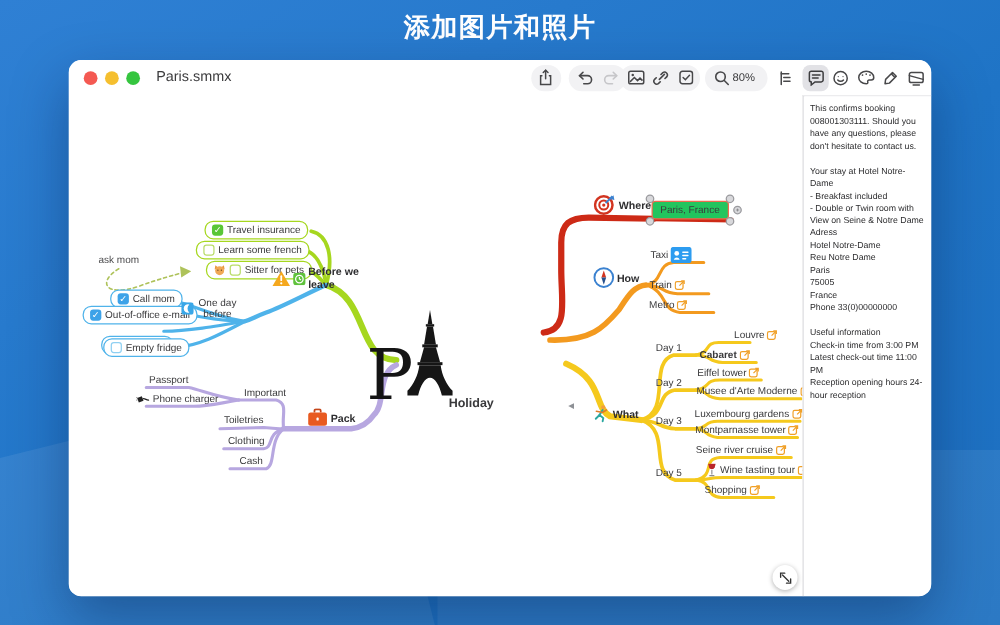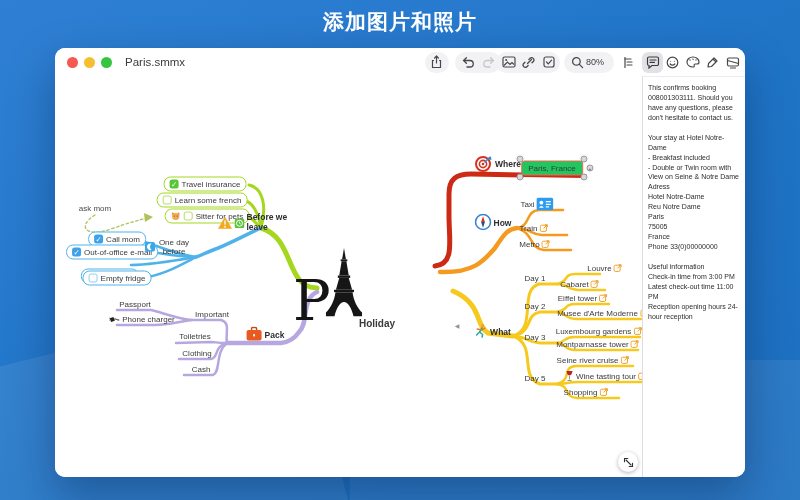--- a/index.html
+++ b/index.html
@@ -410,21 +410,21 @@
         <span>Day 5</span>
       </div>
 
     <div class="nl" style="left:522px;top:192px;margin-left:28px;">
         <span>Louvre</span>
         <svg class="lk" width="9" height="9" viewBox="0 0 9 9" fill="none" stroke="#f0a028" stroke-width="1">
           <rect x=".7" y="1.7" width="6.2" height="6.2" rx="1.4"></rect>
           <path d="M4 5 L7.6 1.4 M5.4 1.2 H7.8 V3.6"></path>
         </svg>
       </div>
-    <div class="nl" style="left:525px;top:208px;">
+    <div class="nl" style="left:525px;top:208px;font-weight:bold;">
         <span>Cabaret</span>
         <svg class="lk" width="9" height="9" viewBox="0 0 9 9" fill="none" stroke="#f0a028" stroke-width="1">
           <rect x=".7" y="1.7" width="6.2" height="6.2" rx="1.4"></rect>
           <path d="M4 5 L7.6 1.4 M5.4 1.2 H7.8 V3.6"></path>
         </svg>
       </div>
     <div class="nl" style="left:528px;top:222px;">
         <span>Eiffel tower</span>
         <svg class="lk" width="9" height="9" viewBox="0 0 9 9" fill="none" stroke="#f0a028" stroke-width="1">
           <rect x=".7" y="1.7" width="6.2" height="6.2" rx="1.4"></rect>

